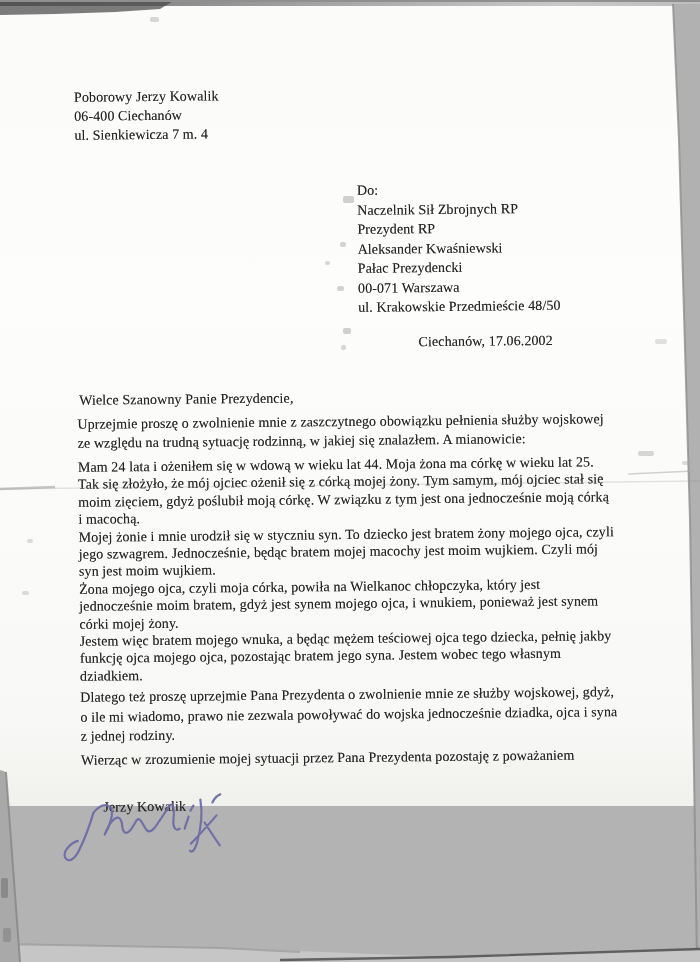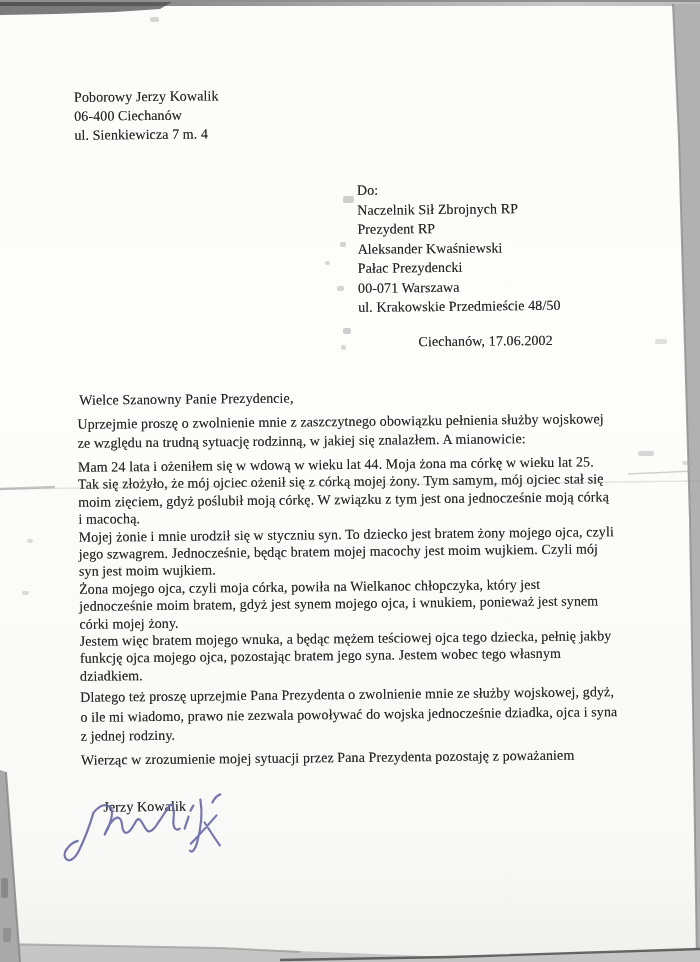--- a/index.html
+++ b/index.html
@@ -3,21 +3,21 @@
 <meta charset="utf-8">
 <style>
   html,body{margin:0;padding:0;}
   body{
     width:700px;height:962px;
     background:#b3b3b3;
     overflow:hidden;
     position:relative;
     font-family:"Liberation Serif","DejaVu Serif",serif;
   }
-  #scan{position:absolute;inset:0;width:700px;height:962px;}
+  #scan{position:absolute;inset:0;width:700px;height:806px;}
   #paper{
     position:absolute;inset:0;
     background:linear-gradient(180deg,#fbfbf9 0%,#fdfdfc 38%,#f8f8f6 90%,#f0f0ed 100%);
   }
   #paper-content{
     position:absolute;inset:0;
     transform:rotate(-0.6deg);
     transform-origin:60px 480px;
   }
   .txt{

